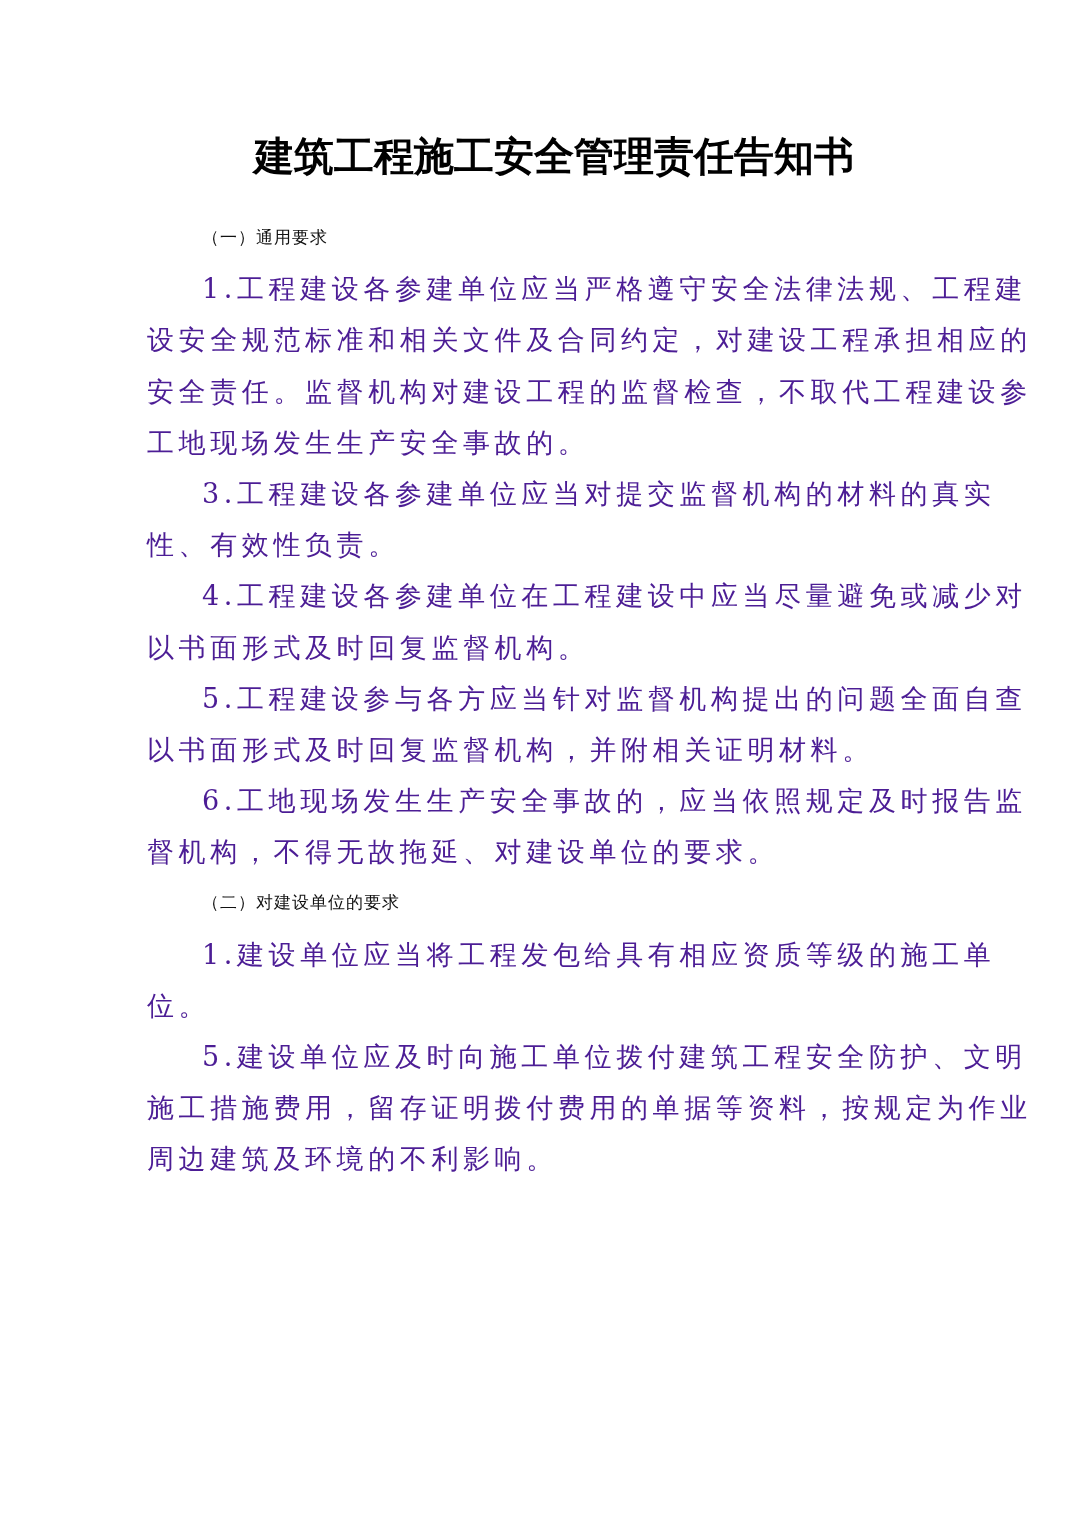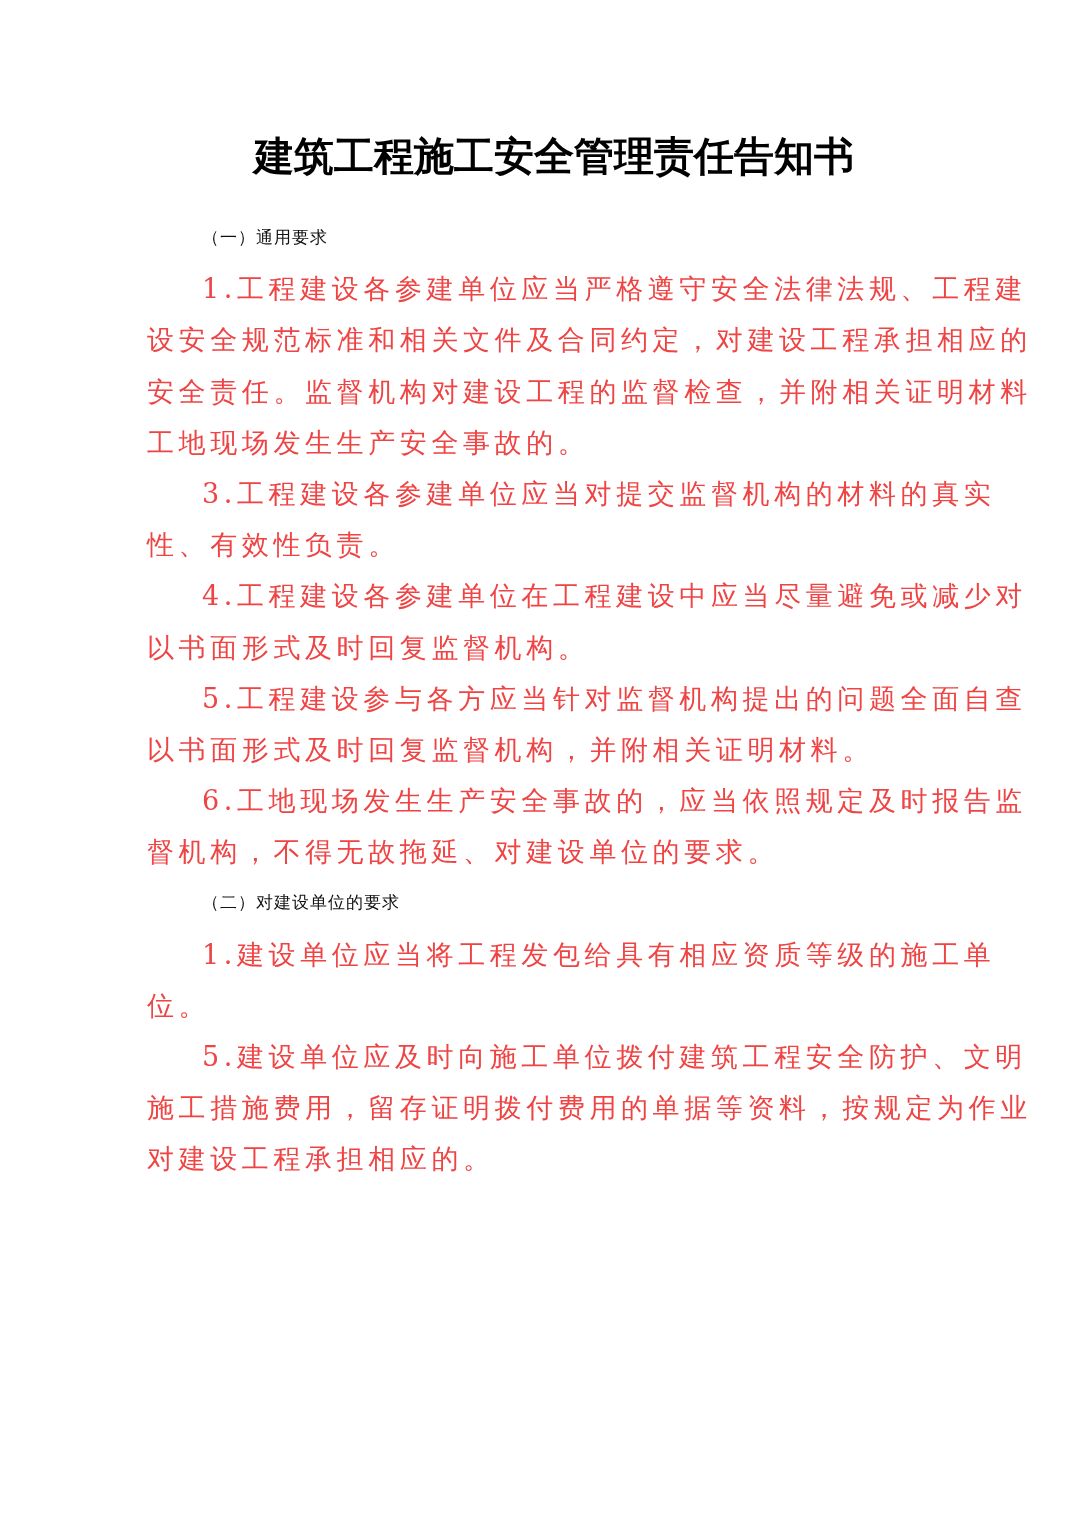--- a/index.html
+++ b/index.html
@@ -40,21 +40,21 @@
       top: 212px;
       width: 815px;
     }
     .line {
       display: block;
       height: 51.2px;
       line-height: 51.2px;
       font-size: 27px;
       white-space: nowrap;
       letter-spacing: 4.6px;
-      color: #ef4444;
+      color: #4c1d95;
     }
     .line.indent { padding-left: 55px; }
     .heading-line {
       font-family: "DejaVu Sans", "Liberation Sans", sans-serif;
       letter-spacing: 1px;
       font-size: 17px;
       color: #111111;
       padding-left: 55px;
     }
   </style>
@@ -65,21 +65,21 @@
   <div class="doc-title">建筑工程施工安全管理责任告知书</div>
 
   <div class="content">
 
     <div>
       <span class="line heading-line">（一）通用要求</span>
 
       <div>
         <span class="line indent">1.工程建设各参建单位应当严格遵守安全法律法规、工程建</span>
         <span class="line">设安全规范标准和相关文件及合同约定，对建设工程承担相应的</span>
-        <span class="line">安全责任。监督机构对建设工程的监督检查，并附相关证明材料</span>
+        <span class="line">安全责任。监督机构对建设工程的监督检查，不取代工程建设参</span>
         <span class="line">工地现场发生生产安全事故的。</span>
       </div>
 
 
       <div>
         <span class="line indent">3.工程建设各参建单位应当对提交监督机构的材料的真实</span>
         <span class="line">性、有效性负责。</span>
       </div>
 
       <div>
@@ -102,17 +102,17 @@
       <span class="line heading-line">（二）对建设单位的要求</span>
 
       <div>
         <span class="line indent">1.建设单位应当将工程发包给具有相应资质等级的施工单</span>
         <span class="line">位。</span>
       </div>
 
       <div>
         <span class="line indent">5.建设单位应及时向施工单位拨付建筑工程安全防护、文明</span>
         <span class="line">施工措施费用，留存证明拨付费用的单据等资料，按规定为作业</span>
-        <span class="line">对建设工程承担相应的。</span>
+        <span class="line">周边建筑及环境的不利影响。</span>
       </div>
     </div>
   </div>
 </div>
 
 </body></html>

